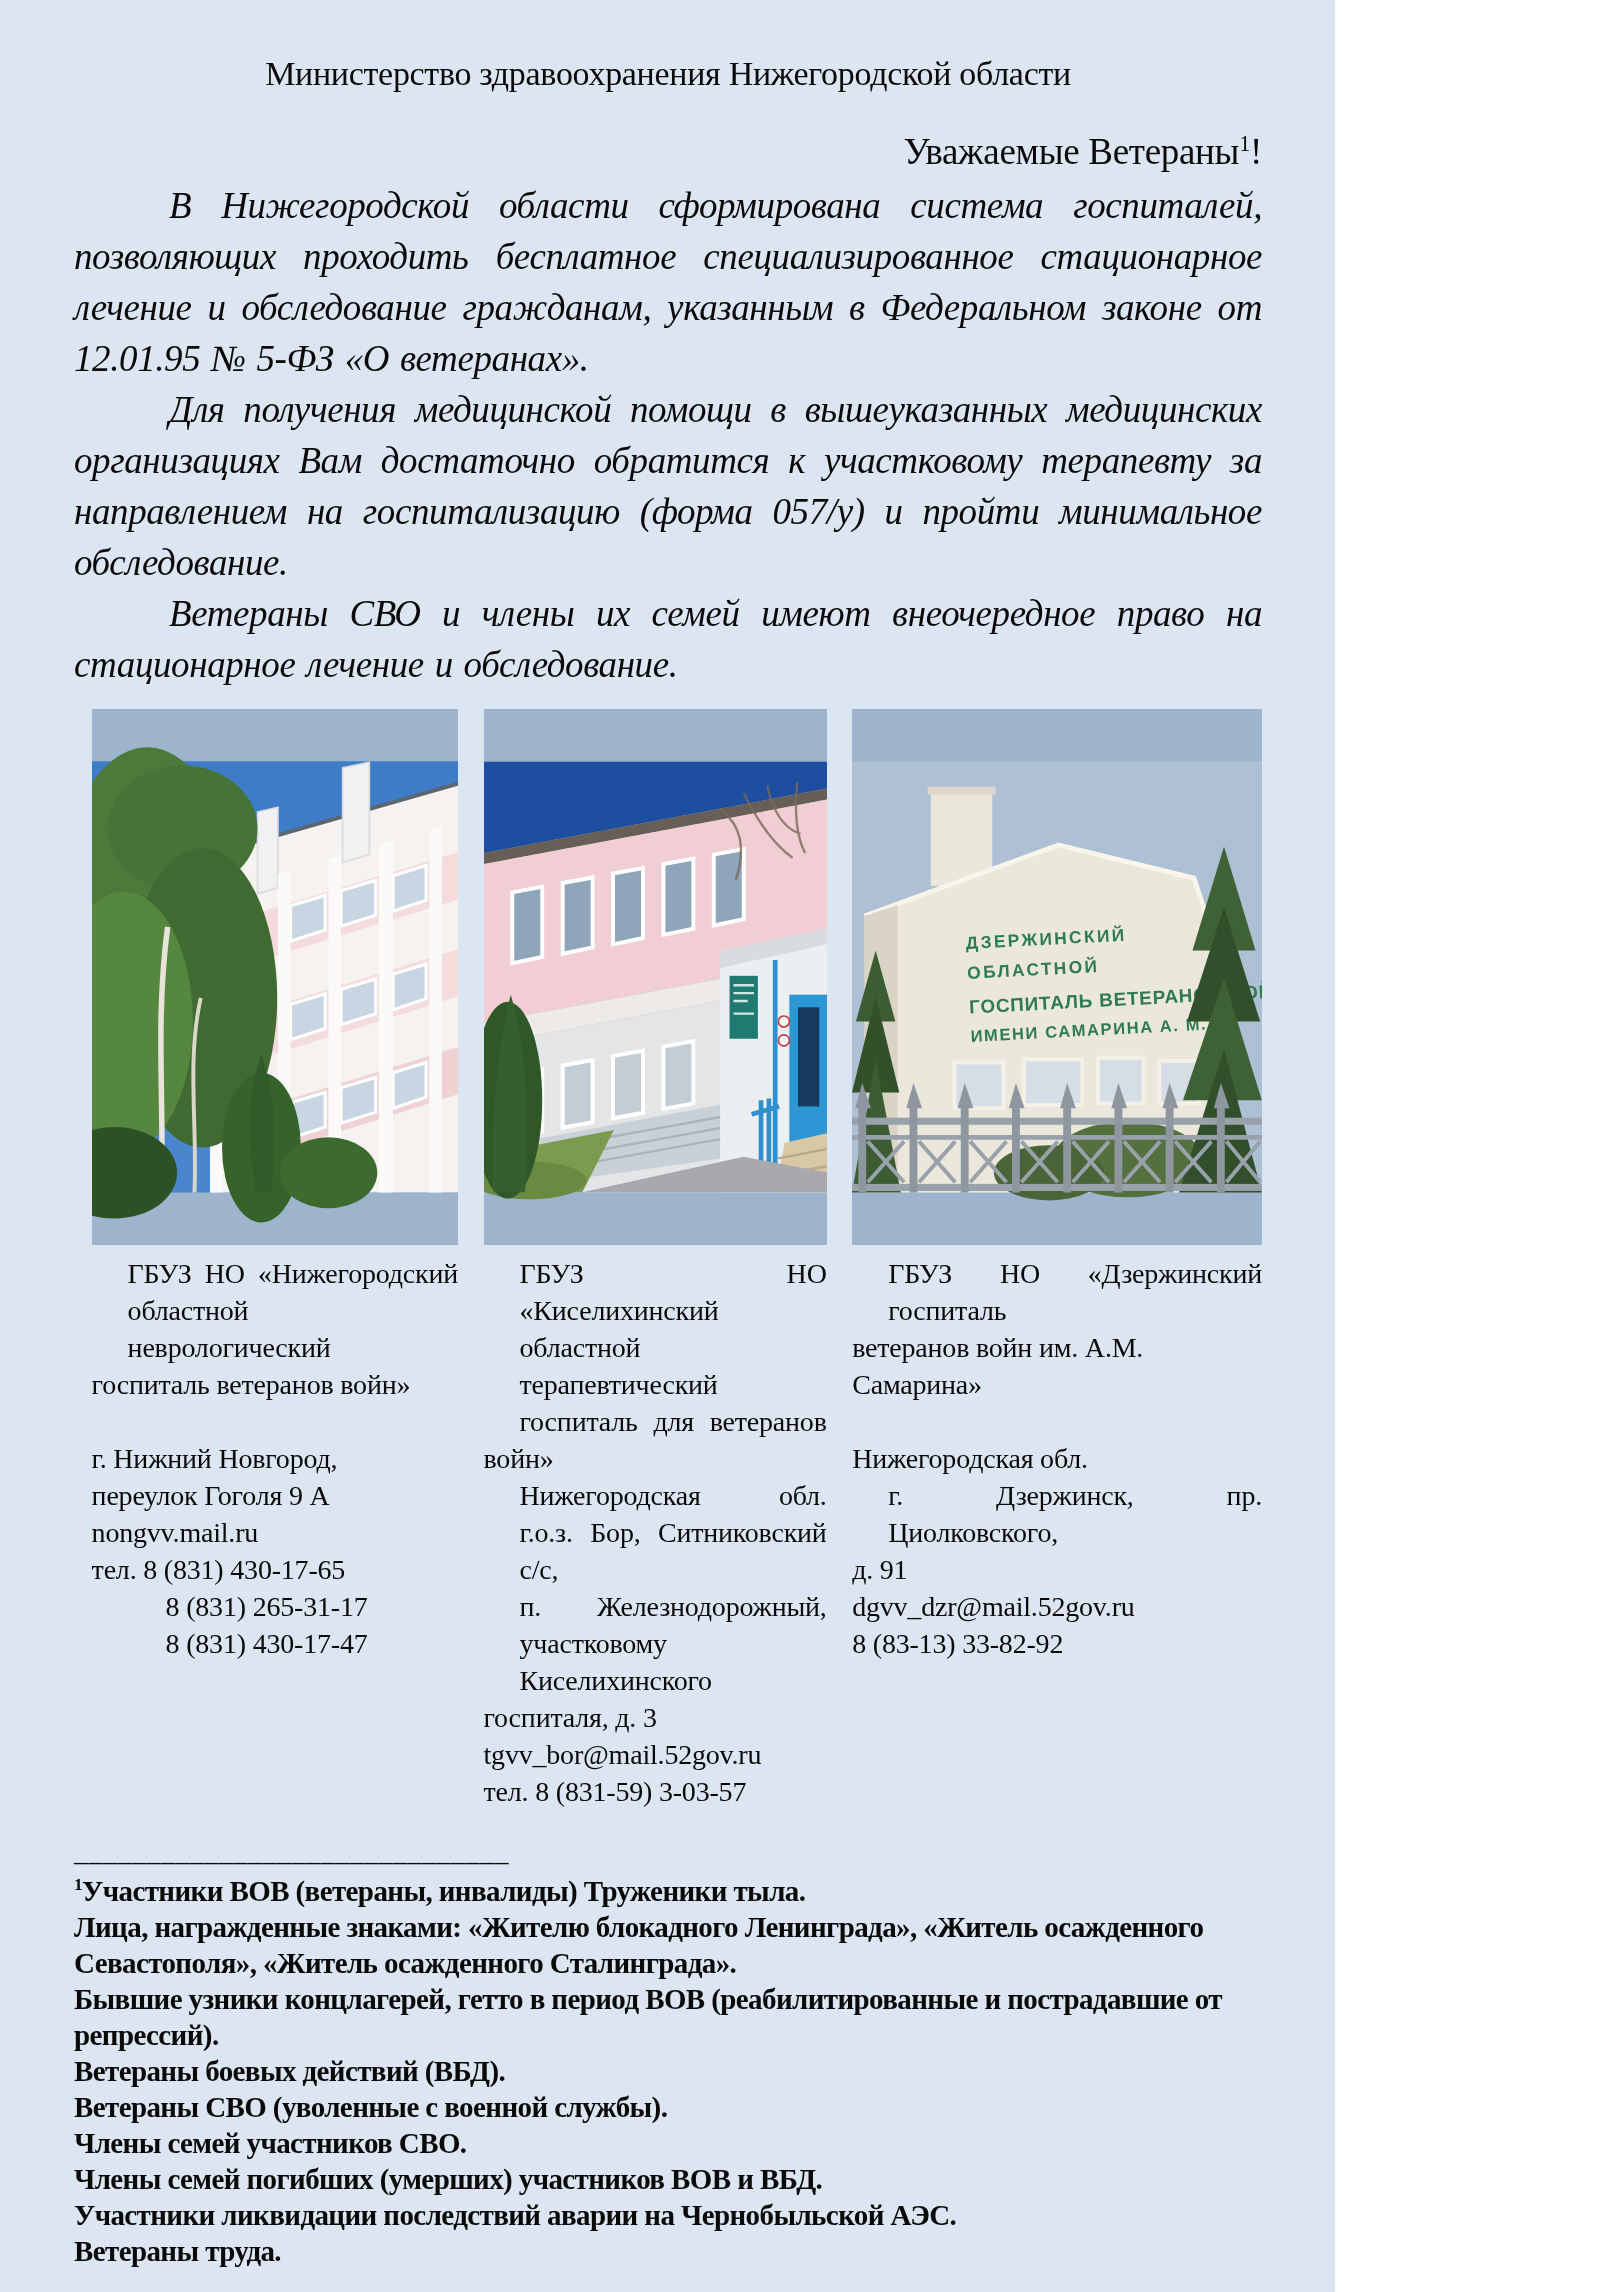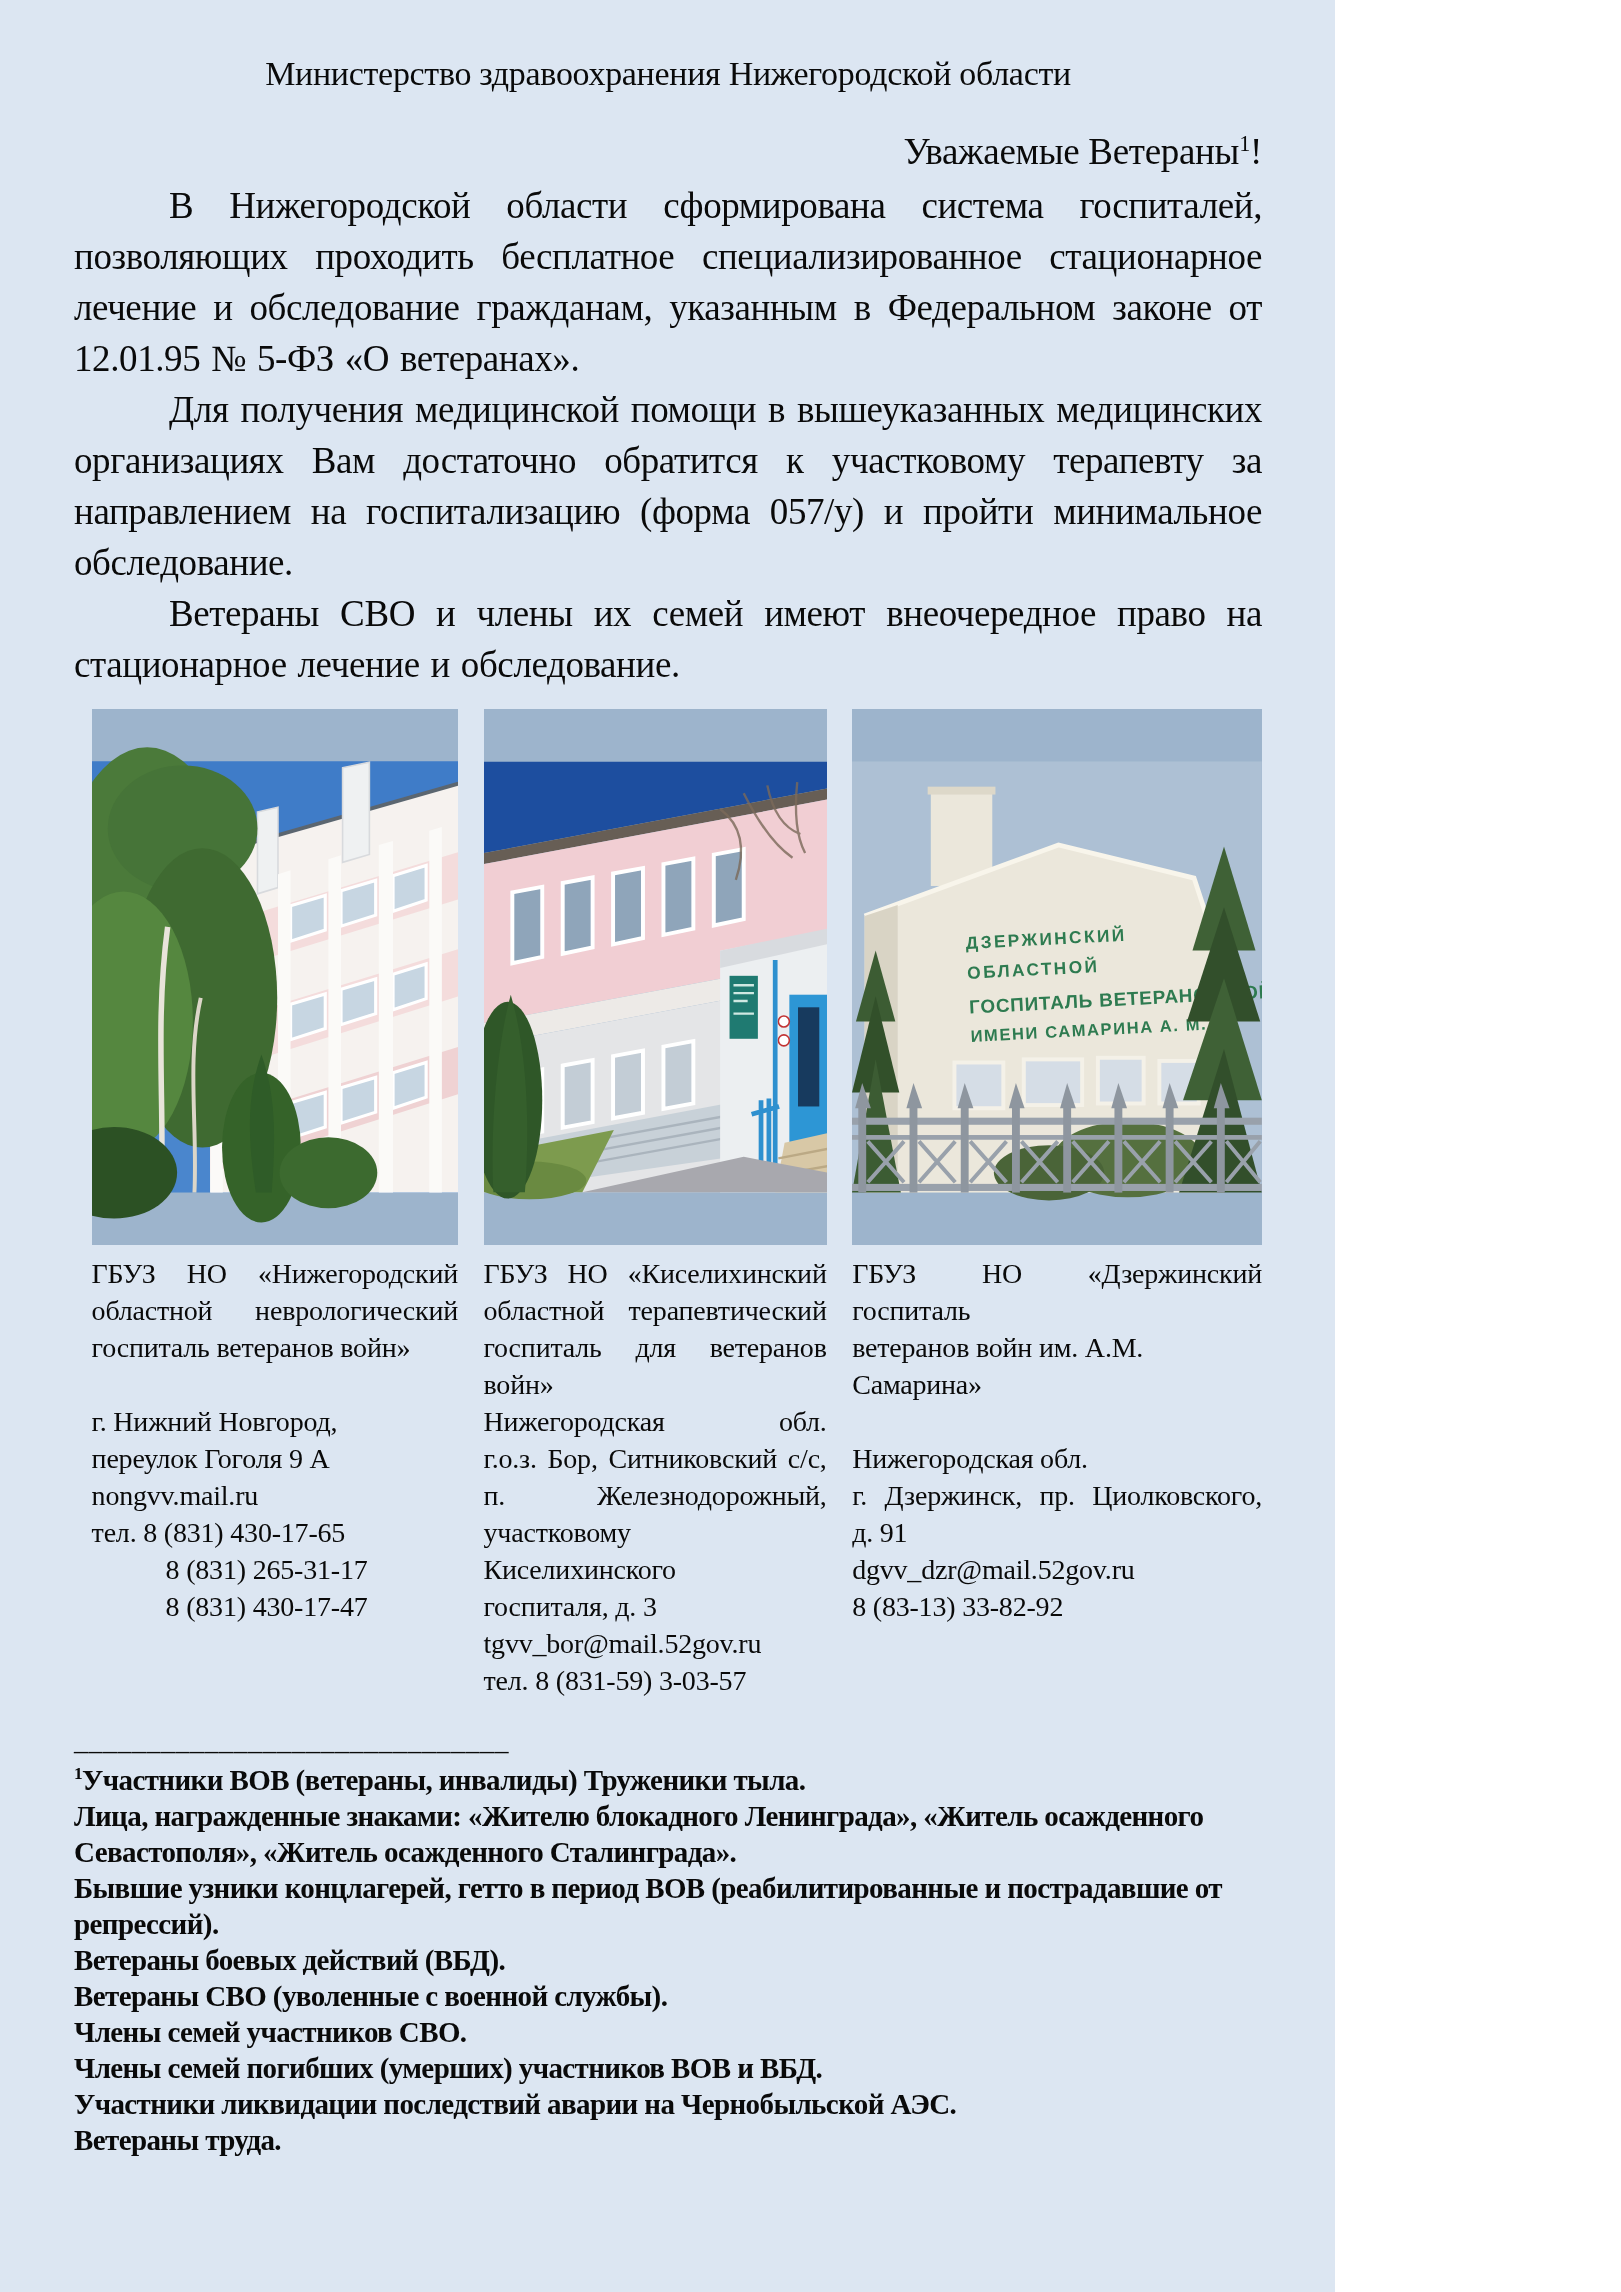--- a/index.html
+++ b/index.html
@@ -21,21 +21,21 @@
     font-size:34px;line-height:41px;
     letter-spacing:-0.3px;
   }
   .greeting{
     text-align:right;
     font-size:37px;line-height:45px;
     margin-top:35px;
     letter-spacing:-0.3px;
   }
   sup{font-size:0.6em;line-height:0;vertical-align:super;}
-  .body-text{margin-top:5.9px;}
+  .body-text{margin-top:5.9px;font-style:italic;}
   .para{
     font-size:37px;line-height:51px;
     text-align:justify;
     text-indent:95px;
     letter-spacing:-0.4px;
     word-spacing:2px;
   }
   .photos{
     display:flex;
     margin:19.6px 0 0 17.6px;
@@ -49,21 +49,21 @@
     display:flex;
     margin:9.8px 0 0 17.6px;
     gap:25.5px;
     font-size:28px;line-height:37px;
     letter-spacing:-0.2px;
   }
   .caption.c1{width:456px;}
   .caption.c2{width:427px;}
   .caption.c3{width:510px;}
   .cap-line{min-height:37px;}
-  .jline{text-align:justify;text-align-last:justify;}
+  .jline{text-align:justify;text-align-last:justify;margin-left:36px;}
   .cap-blank{height:37px;}
   .indent{padding-left:74px;}
   .footnote{margin-top:21.6px;}
   .separator{
     font-size:28px;line-height:39px;
     letter-spacing:0.5px;
     white-space:nowrap;
   }
   .fn-lines{margin-top:2px;font-weight:bold;}
   .fn-line{

